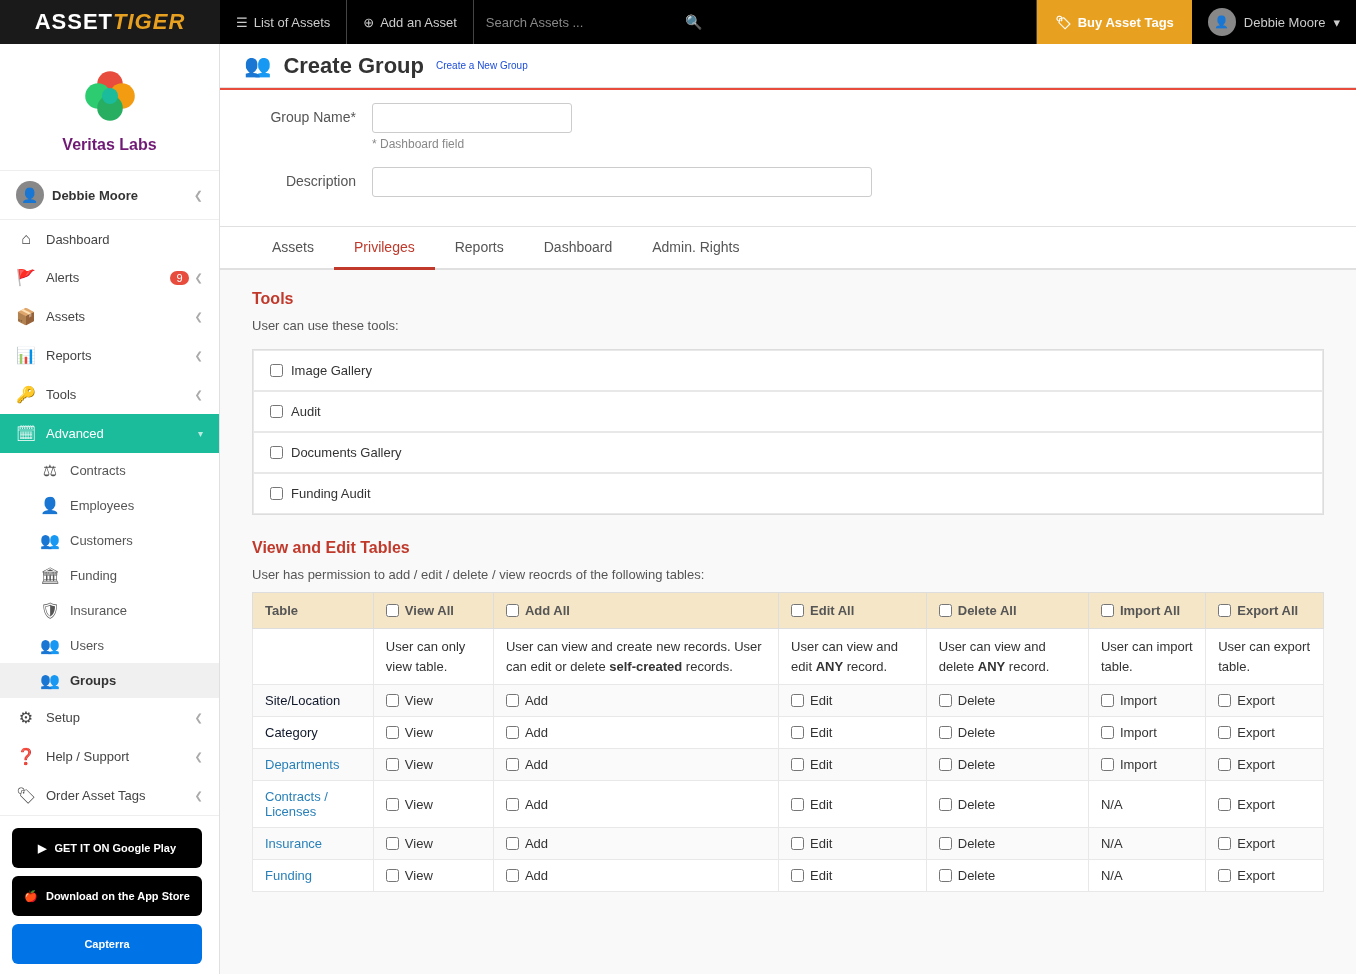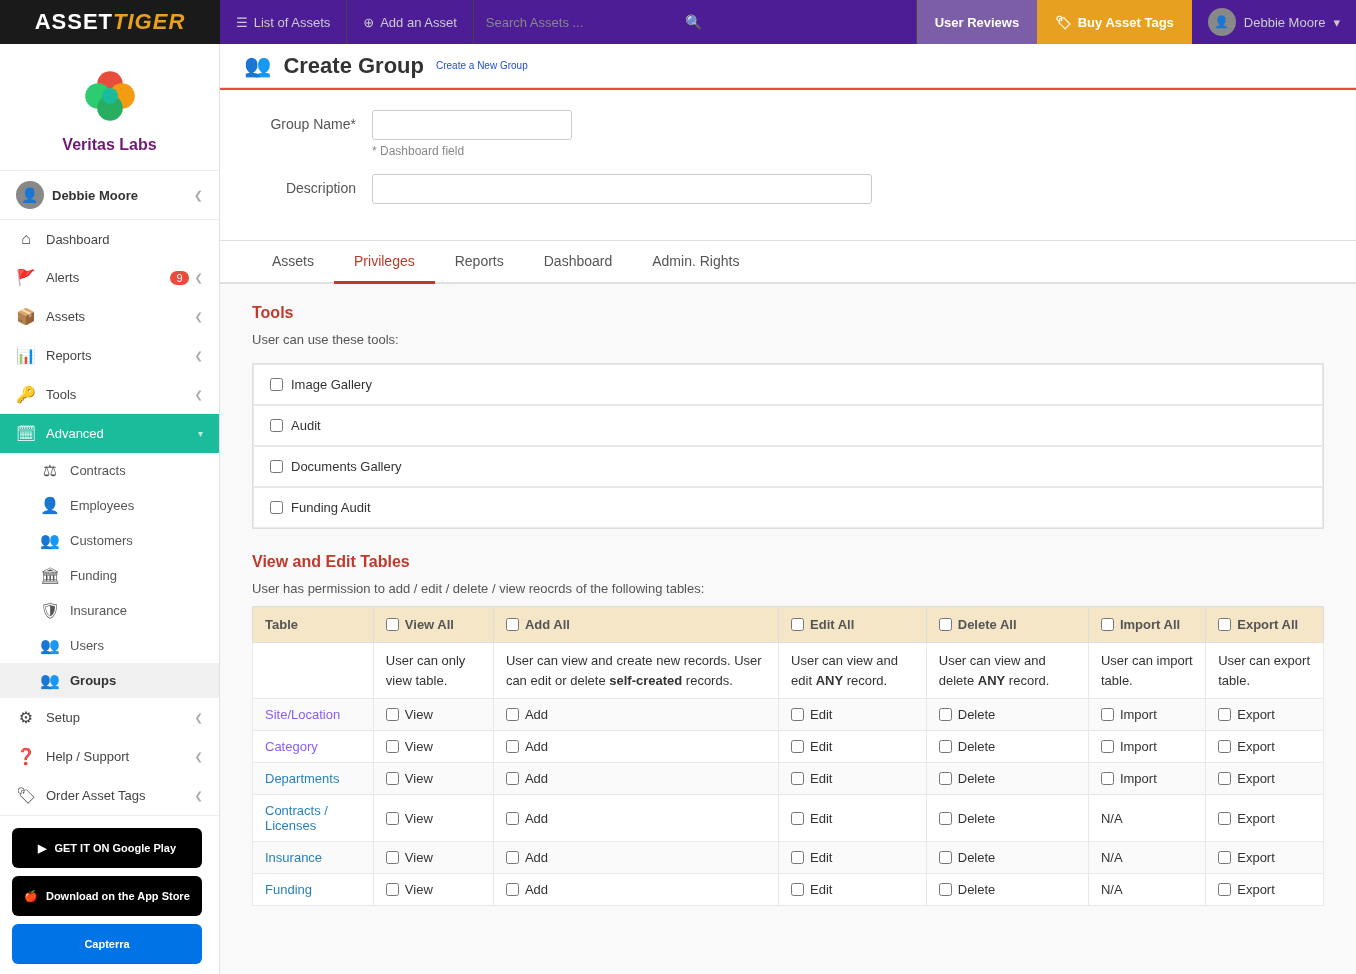--- a/index.html
+++ b/index.html
@@ -1,20 +1,20 @@
 <!DOCTYPE html>
 <html><head>
   <meta charset="utf-8">
   <style>
     * { box-sizing: border-box; margin: 0; padding: 0; }
     body { font-family: 'Segoe UI', Arial, sans-serif; font-size: 14px; background: #f5f5f5; display: flex; flex-direction: column; height: 100vh; overflow: hidden; }
 
     
     .top-nav {
-      display: flex; align-items: center; background: #4c1d95; height: 44px; min-height: 44px; padding: 0; z-index: 100;
+      display: flex; align-items: center; background: #000000; height: 44px; min-height: 44px; padding: 0; z-index: 100;
     }
     .top-nav .logo-area {
       width: 220px; min-width: 220px; background: #1a1a1a; height: 44px; display: flex; align-items: center; justify-content: center; padding: 0 12px;
     }
     .logo-text { font-size: 22px; font-weight: 900; letter-spacing: 1px; }
     .logo-asset { color: #fff; }
     .logo-tiger { color: #e8a020; font-style: italic; }
     .nav-links { display: flex; align-items: center; flex: 1; height: 44px; }
     .nav-link {
       color: #ccc; text-decoration: none; padding: 0 16px; height: 44px; display: flex; align-items: center; gap: 6px; font-size: 13px; cursor: pointer; border-right: 1px solid #444;
@@ -86,21 +86,21 @@
 
     
     .content { flex: 1; overflow-y: auto; background: #f9f9f9; }
     .page-header {
       background: #fff; border-bottom: 1px solid #e0e0e0; padding: 0 24px; display: flex; align-items: center; height: 44px; min-height: 44px;
     }
     .page-title-area { display: flex; align-items: center; gap: 12px; }
     .page-title { font-size: 22px; font-weight: 600; color: #333; }
     .page-subtitle { font-size: 10px; color: #1d4ed8; }
 
-    .form-area { background: #fff; margin: 0; padding: 20px 32px; border-bottom: 1px solid #e0e0e0; }
+    .form-area { background: #fff; margin: 0; padding: 13px 32px; border-bottom: 1px solid #e0e0e0; }
     .form-row { display: flex; align-items: flex-start; margin-bottom: 16px; }
     .form-label { width: 120px; text-align: right; padding-right: 16px; font-size: 14px; color: #555; padding-top: 6px; }
     .form-input { border: 1px solid #ccc; border-radius: 3px; padding: 6px 10px; font-size: 14px; outline: none; }
     .required-note { font-size: 12px; color: #888; margin-top: 4px; }
 
     
     .tabs-area { background: #fff; padding: 0 32px; border-bottom: 2px solid #e0e0e0; }
     .tabs { display: flex; gap: 0; }
     .tab {
       padding: 12px 20px; cursor: pointer; font-size: 14px; color: #555; border-bottom: 3px solid transparent; margin-bottom: -2px;
@@ -121,21 +121,21 @@
     .tool-item input[type="checkbox"] { margin: 0; }
 
     .table-header-row { font-size: 13px; color: #555; margin-bottom: 10px; }
 
     .data-table { width: 100%; border-collapse: collapse; background: #fff; border: 1px solid #ddd; }
     .data-table th {
       background: #f5e6c8; padding: 10px 12px; text-align: left; font-size: 13px; font-weight: 600; color: #555; border: 1px solid #ddd;
     }
     .data-table td { padding: 8px 12px; font-size: 13px; color: #333; border: 1px solid #e8e8e8; }
     .data-table tr:nth-child(even) td { background: #fafafa; }
-    .data-table .col-table { font-size: 13px; color: #8b5cf6; }
+    .data-table .col-table { font-size: 13px; color: #0f172a; }
     .data-table .col-table.link { color: #2980b9; cursor: pointer; }
     .check-cell { display: flex; align-items: center; gap: 6px; }
     .na-cell { color: #888; font-size: 13px; }
     .th-check { display: flex; align-items: center; gap: 6px; }
 
     .desc-cell { font-size: 12px; color: #555; line-height: 1.5; }
     .desc-cell b { font-weight: 700; color: #333; }
 
     
     ::-webkit-scrollbar { width: 6px; }
@@ -159,21 +159,20 @@
     <a class="nav-link">
       <span>⊕</span>
       <span>Add an Asset</span>
     </a>
     <div class="search-bar">
       <input type="text" placeholder="Search Assets ..." style="color: rgb(170, 170, 170);">
       <span class="search-icon">🔍</span>
     </div>
   </div>
   <div class="nav-right">
-    <button class="btn-user-reviews">User Reviews</button>
     <button class="btn-buy-tags">
       <span>🏷</span>
       <span>Buy Asset Tags</span>
     </button>
     <div class="user-menu">
       <div class="user-avatar">
         <span>👤</span>
       </div>
       <span>Debbie Moore</span>
       <span>▾</span>

